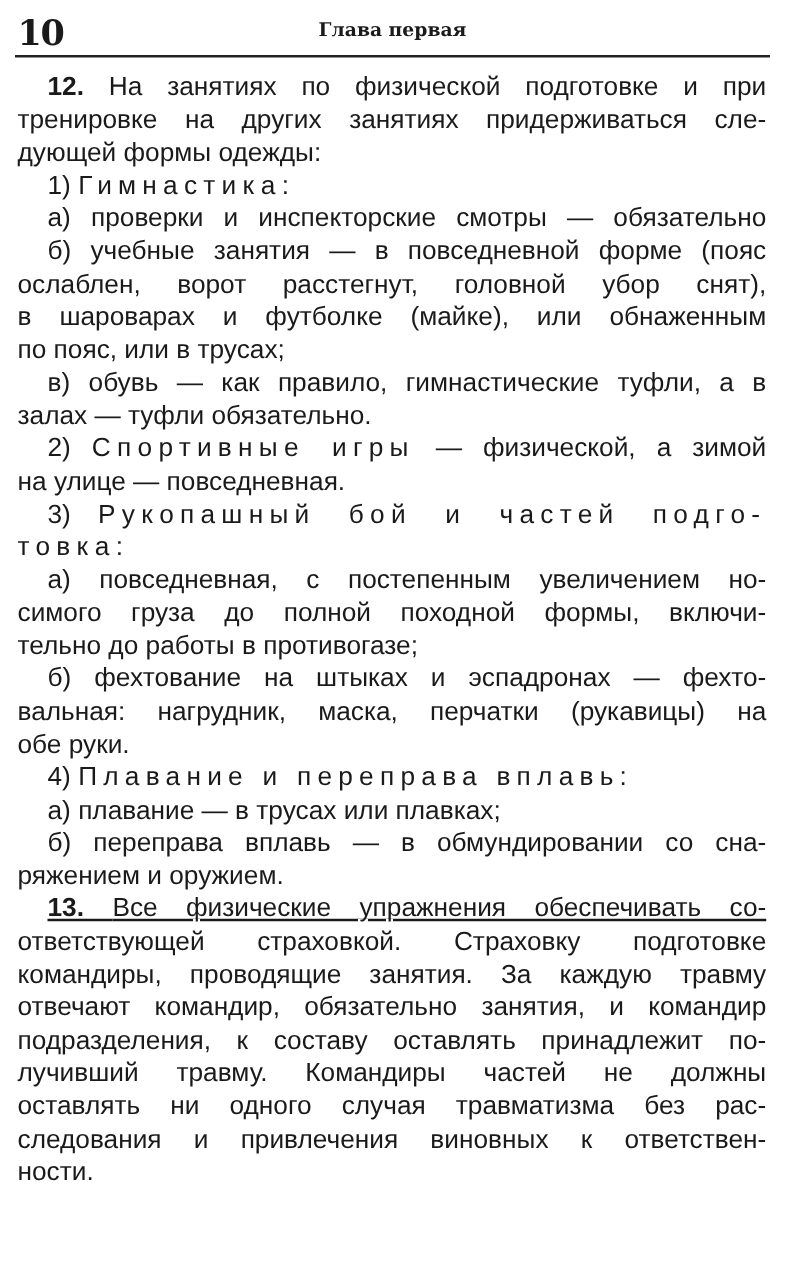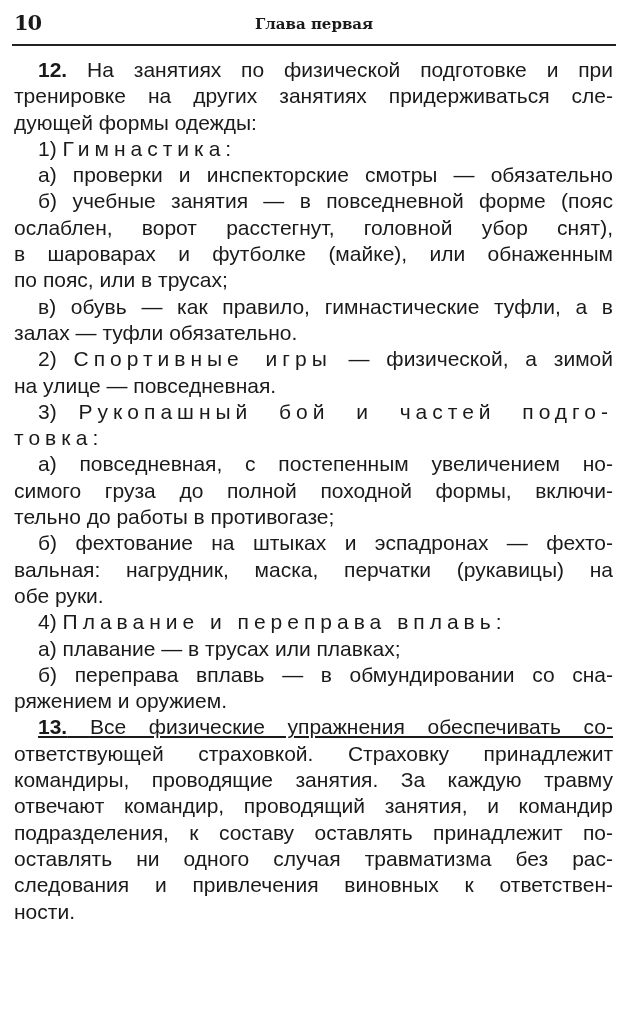--- a/index.html
+++ b/index.html
@@ -1,18 +1,18 @@
 <!DOCTYPE html>
 <html><head>
 <meta charset="utf-8">
 <style>
   html, body { margin: 0; padding: 0; background: #ffffff; }
   body { width: 628px; height: 1020px; overflow: hidden; position: relative; color: #1a1a1a; }
   .header { position: absolute; left: 12px; right: 12px; top: 4px; height: 40px; }
-  .page-num { position: absolute; left: 2px; top: 6px; font-family: "DejaVu Serif", serif; font-weight: bold; font-size: 21px; letter-spacing: -1px; }
+  .page-num { position: absolute; left: 2px; top: 6px; font-family: "DejaVu Serif", serif; font-weight: bold; font-size: 28px; letter-spacing: -1px; }
   .running-title { position: absolute; left: 0; right: 0; top: 11px; text-align: center; font-family: "DejaVu Serif", serif; font-weight: bold; font-size: 15px; }
   .rule { position: absolute; left: 0; right: 0; top: 40px; height: 2px; background: #222; }
   .body-text { position: absolute; left: 14px; right: 15px; top: 57px; font-family: "Liberation Sans Narrow", "Liberation Sans", sans-serif; font-size: 21px; line-height: 26.3px; }
   .line { display: block; white-space: nowrap; text-align: justify; text-align-last: justify; transform-origin: left center; }
   .line.last { text-align-last: left; }
   .ind { padding-left: 24px; }
   .num { font-weight: bold; }
   .sp { letter-spacing: 5px; }
 </style>
 </head>
@@ -50,20 +50,21 @@
   <span class="line ind" style="display: block;">б) фехтование на штыках и эспадронах — фехто-</span>
   <span class="line" style="display: block;">вальная: нагрудник, маска, перчатки (рукавицы) на</span>
   <span class="line last" style="display: block;">обе руки.</span>
 
   <span class="line ind last" style="display: block;"><span>4)</span> <span class="sp">Плавание и переправа вплавь:</span></span>
   <span class="line ind last" style="display: block;">а) плавание — в трусах или плавках;</span>
   <span class="line ind" style="display: block;">б) переправа вплавь — в обмундировании со сна-</span>
   <span class="line last" style="display: block;">ряжением и оружием.</span>
 
   <span class="line ind" style="display: block; text-decoration: underline;"><span class="num">13.</span> <span>Все физические упражнения обеспечивать со-</span></span>
-  <span class="line" style="display: block;">ответствующей страховкой. Страховку принадлежит</span>
+  <span class="line" style="display: block;">ответствующей страховкой. Страховку подготовке</span>
   <span class="line" style="display: block;">командиры, проводящие занятия. За каждую травму</span>
-  <span class="line" style="display: block;">отвечают командир, проводящий занятия, и командир</span>
+  <span class="line" style="display: block;">отвечают командир, обязательно занятия, и командир</span>
   <span class="line" style="display: block;">подразделения, к составу оставлять принадлежит по-</span>
+  <span class="line" style="display: block;">лучивший травму. Командиры частей не должны</span>
   <span class="line" style="display: block;">оставлять ни одного случая травматизма без рас-</span>
   <span class="line" style="display: block;">следования и привлечения виновных к ответствен-</span>
   <span class="line last" style="display: block;">ности.</span>
 </div>
 
 </body></html>

